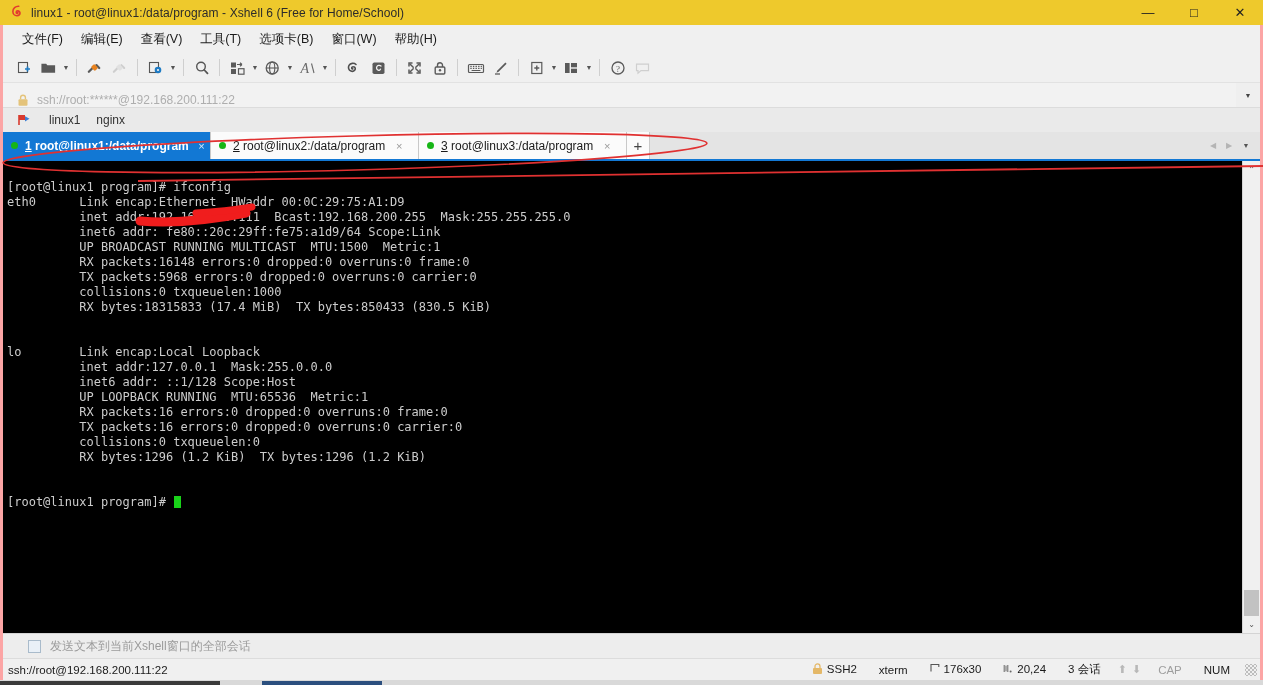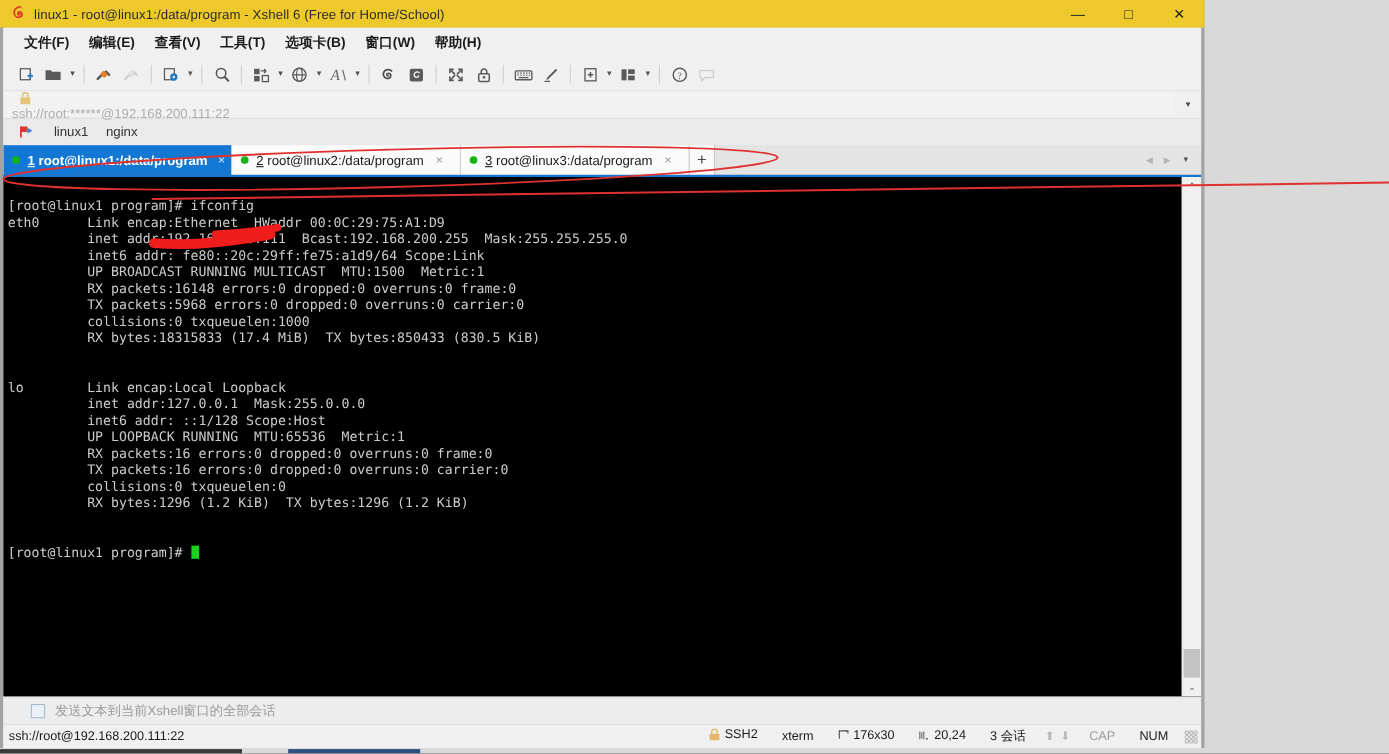--- a/index.html
+++ b/index.html
@@ -3,22 +3,22 @@
 <meta charset="utf-8">
 <style>
   html,body{margin:0;padding:0;}
   body{
     width:1263px;height:685px;overflow:hidden;
     font-family:"Liberation Sans", sans-serif;
     background:#d9d9d9;
     -webkit-font-smoothing:antialiased;
   }
   .app{
-    position:absolute;left:0;top:0;width:1095px;height:680px;
-    background:#a3a3a3;
+    position:absolute;left:0;top:0;width:1263px;height:680px;
+    background:#fca5a5;
     display:flex;flex-direction:column;
     box-sizing:border-box;
   }
   
   .titlebar{
     height:25px;min-height:25px;background:#eec92c;
     display:flex;align-items:center;position:relative;
   }
   .tb-icon{
     width:22px;height:25px;display:flex;align-items:center;justify-content:center;
@@ -38,21 +38,20 @@
   
   .frame{
     flex:1;margin:0 3px 0 3px;background:#f0f0f0;
     display:flex;flex-direction:column;overflow:hidden;
     border:0;
   }
   
   .menubar{
     height:28px;min-height:28px;background:#f0f0f0;display:flex;align-items:center;
     padding-left:10px;
-    font-weight:bold;
   }
   .menu-item{
     font-size:12.5px;color:#1a1a1a;padding:4px 9px;white-space:nowrap;
   }
   
   .toolbar{
     height:29px;min-height:29px;background:#f0f0f0;display:flex;align-items:center;
     padding-left:8px;border-bottom:1px solid #e2e2e2;
   }
   .tbtn{
@@ -60,22 +59,22 @@
     padding:0 2px;color:#5a5a5a;
   }
   .tbtn.dis{opacity:.38;}
   .caret{
     width:10px;height:23px;display:flex;align-items:center;justify-content:center;
     font-size:7px;color:#555;
   }
   .tsep{width:1px;height:17px;background:#cfcfcf;margin:0 5px;}
   
   .addrbar{
-    height:24px;min-height:24px;background:#f2f2f2;display:flex;align-items:flex-start;
-    border-bottom:1px solid #dcdcdc;position:relative;flex-direction:column;
+    height:24px;min-height:24px;background:#f2f2f2;display:flex;align-items:flex-end;
+    border-bottom:1px solid #dcdcdc;position:relative;
   }
   .addr-lock{margin-left:14px;display:flex;align-items:center;}
   .addr-text{
     font-size:12px;color:#aeaeae;margin-left:8px;white-space:nowrap;
   }
   .addr-drop{
     position:absolute;right:0;top:0;width:24px;height:24px;
     display:flex;align-items:center;justify-content:center;font-size:7px;color:#444;
     background:#efefef;
   }

